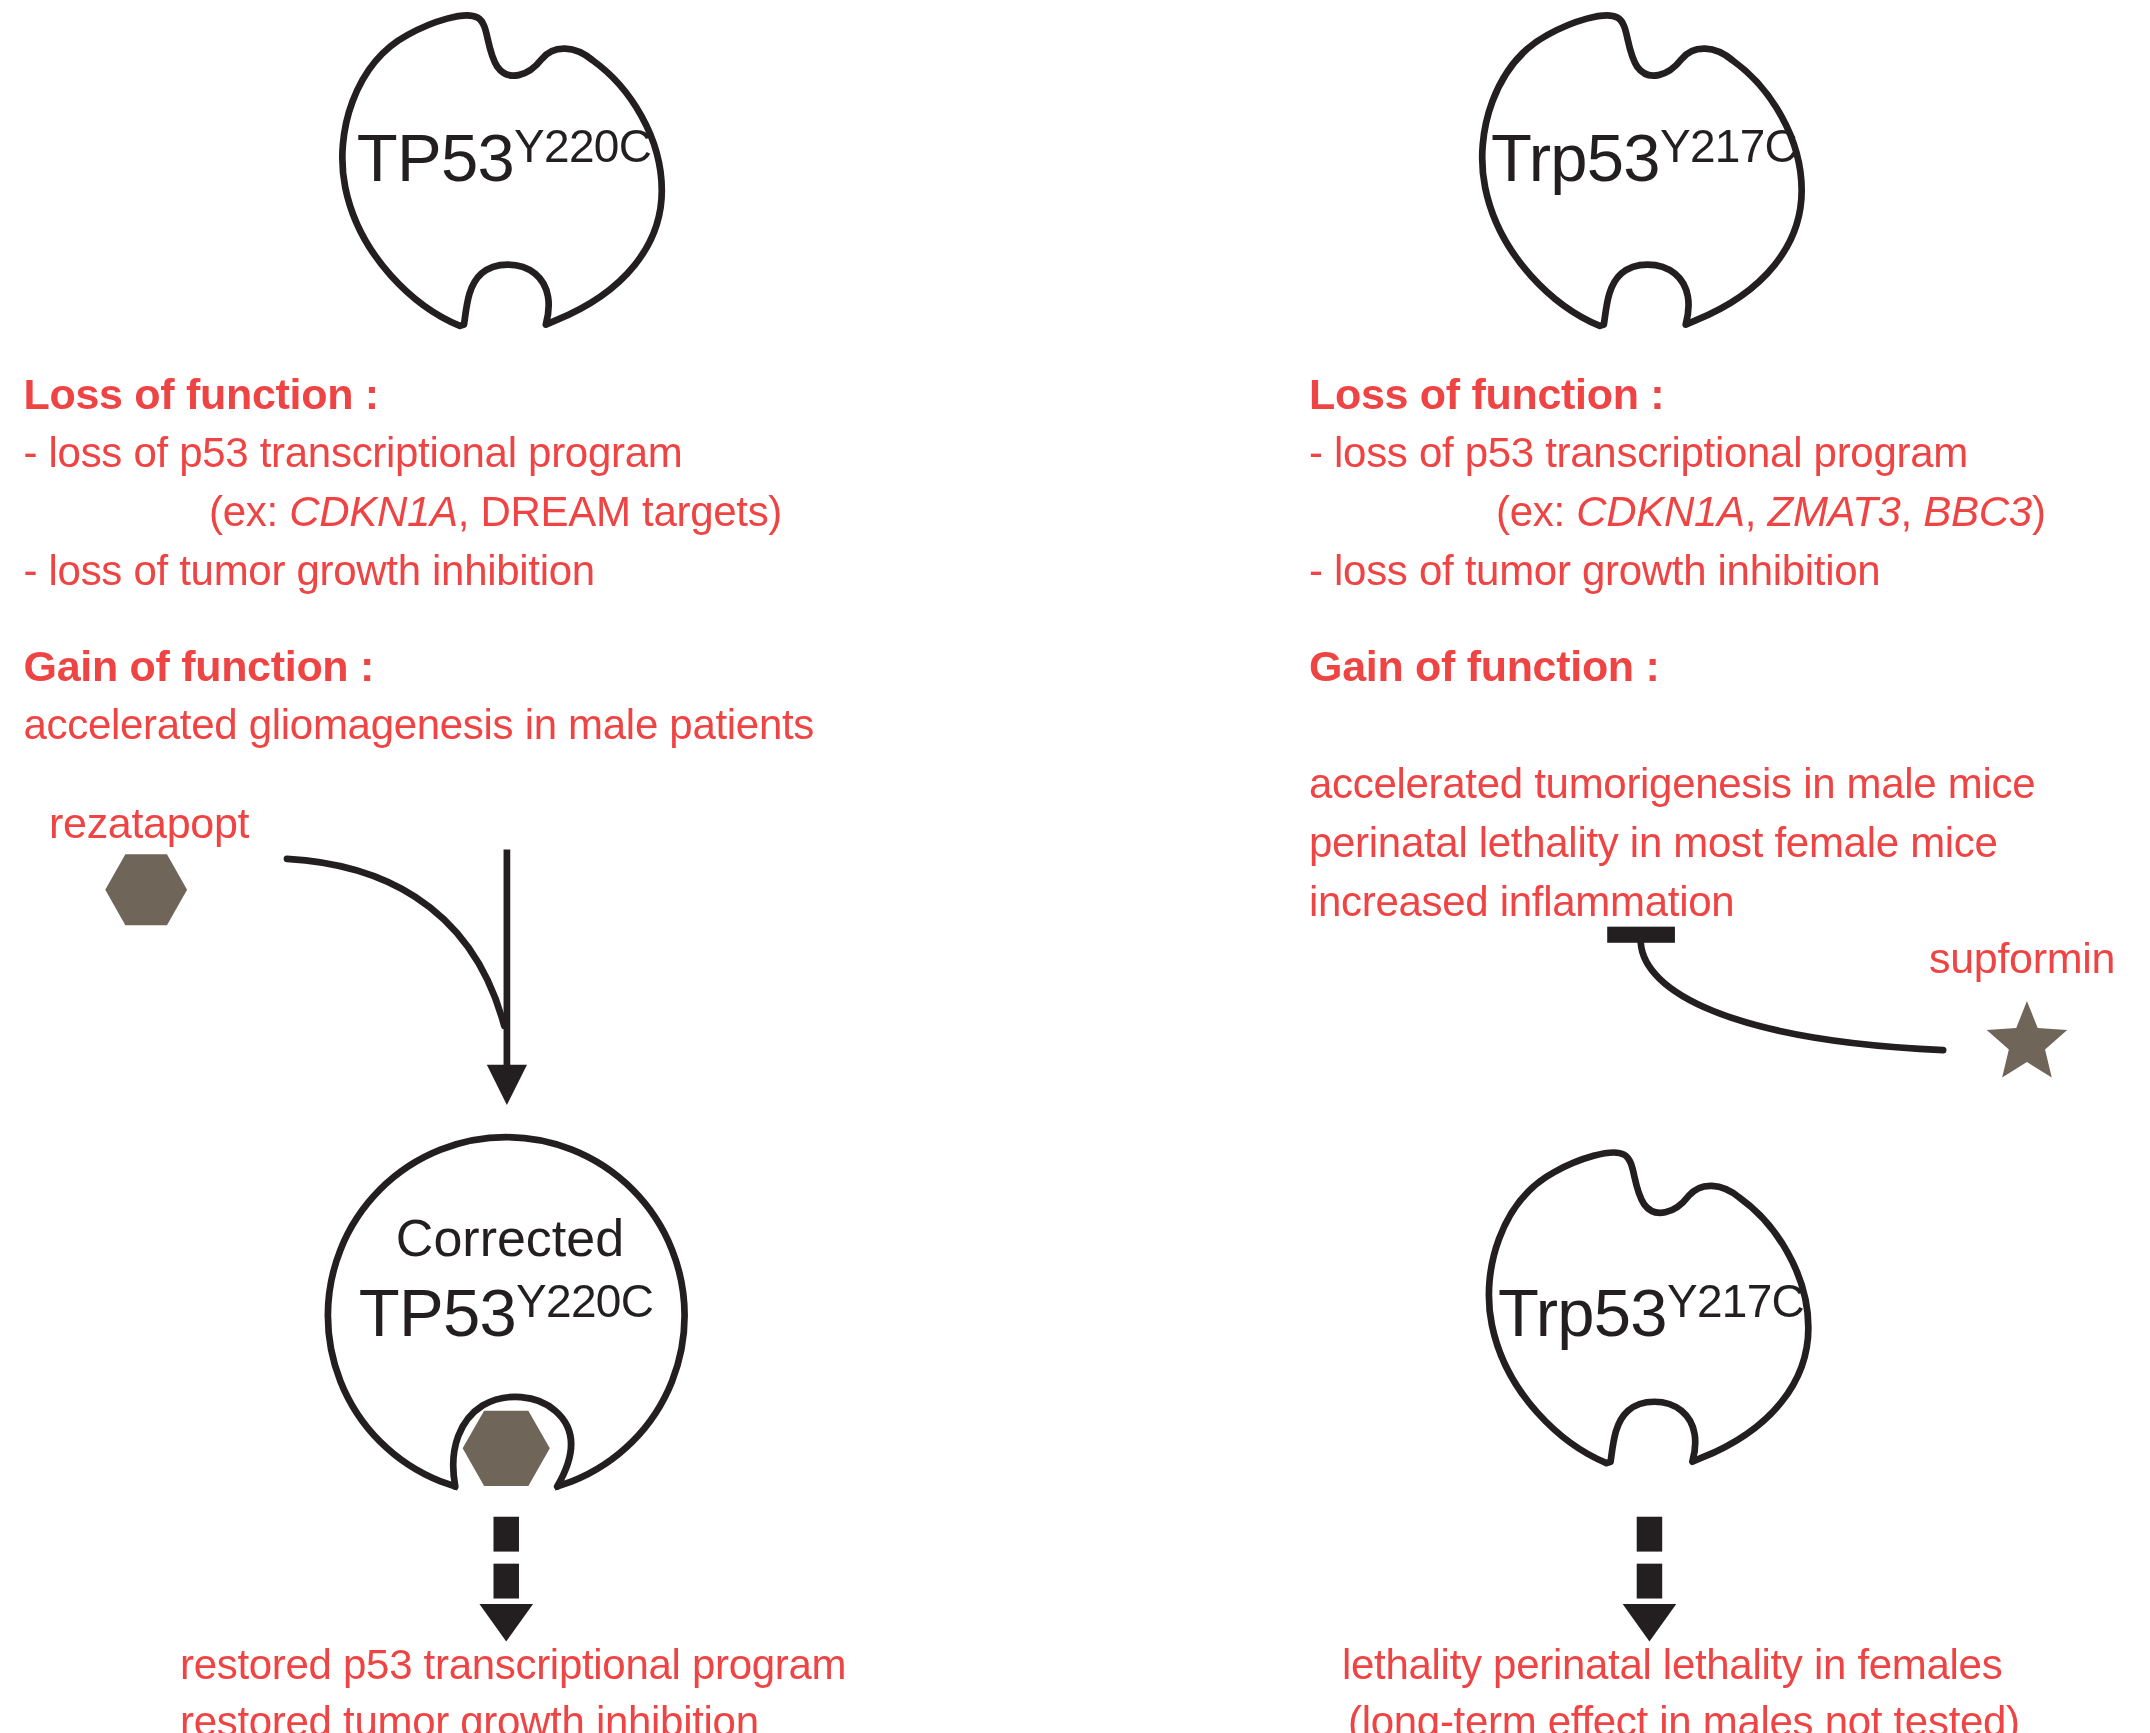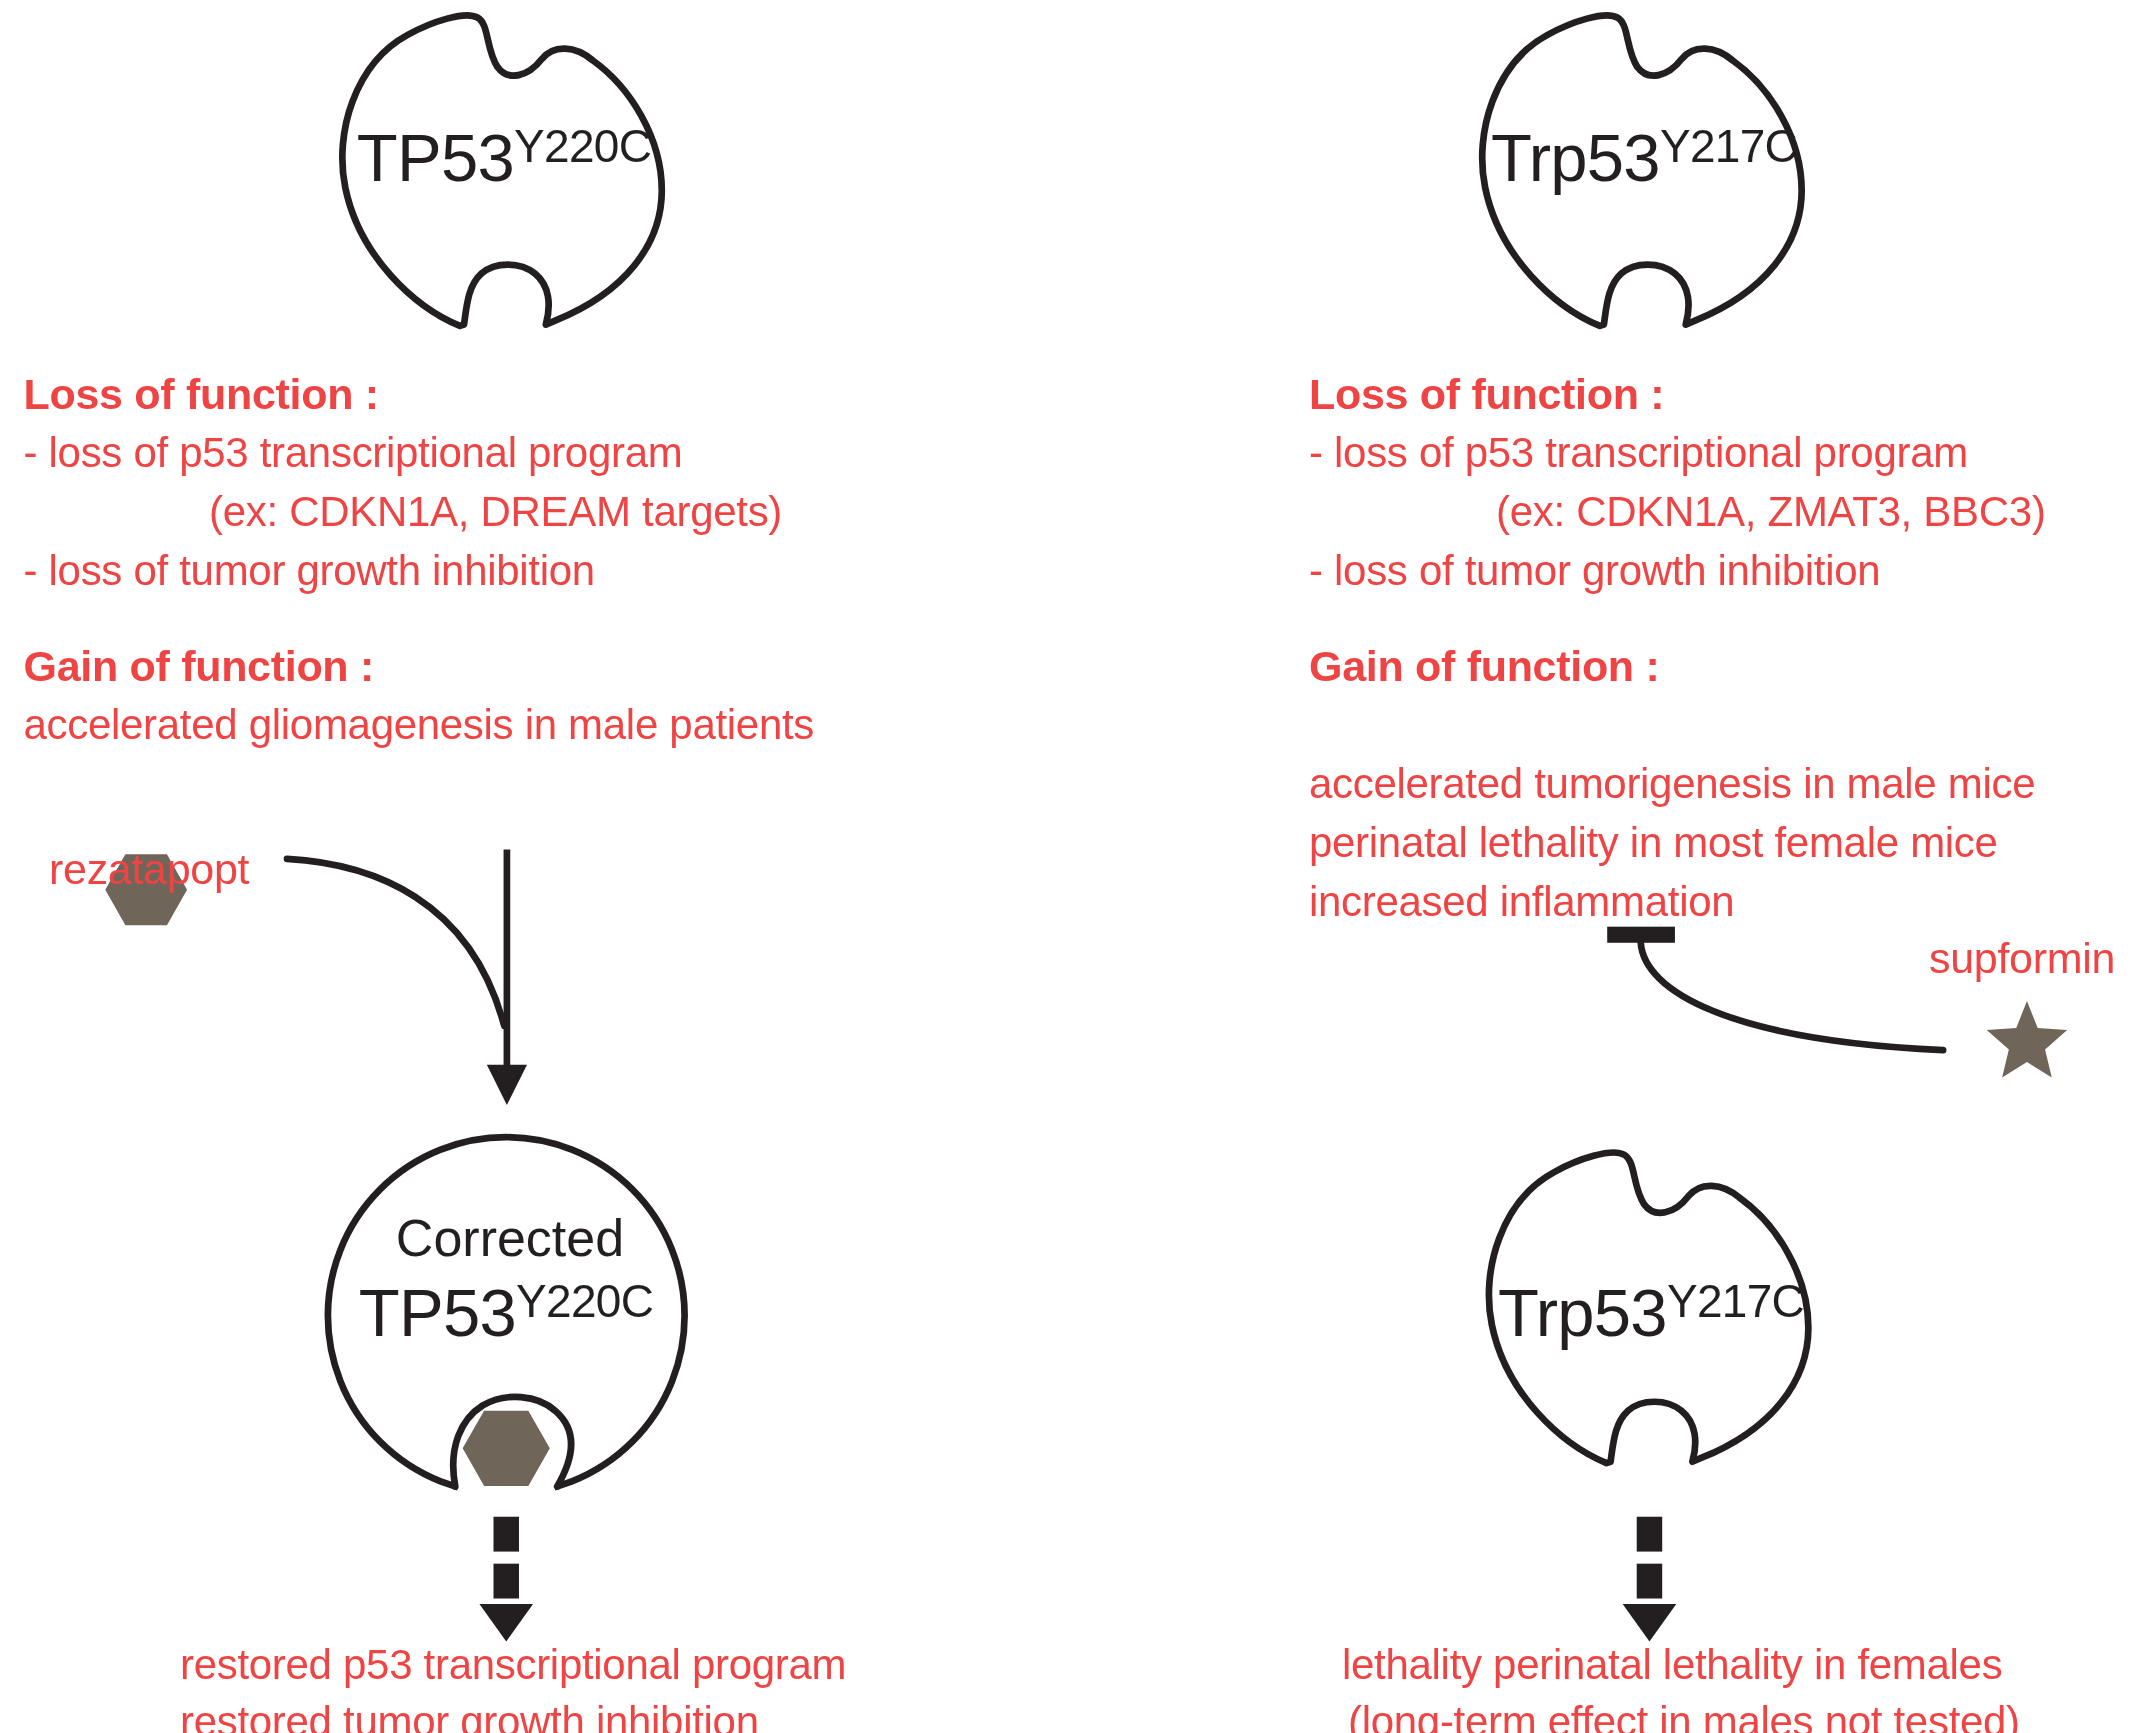--- a/index.html
+++ b/index.html
@@ -16,21 +16,21 @@
   svg.overlay{position:absolute;left:0;top:0;}
   .t{
     position:absolute;
     font-size:42px;
     line-height:1.0;
     color:#ef4444;
     letter-spacing:-0.3px;
     white-space:nowrap;
   }
   .heading{font-weight:700;font-size:43px;}
-  .it{}
+  .it{font-style:italic;}
   .protein-label{
     position:absolute;
     font-size:67px;
     letter-spacing:-0.7px;
     white-space:nowrap;
     transform:translateX(-50%);
   }
   .protein-label .sup{
     font-size:46px;
     position:relative;
@@ -143,21 +143,21 @@
   <div class="t heading" style="left:23.5px;top:373px">Loss of function :</div>
   <div class="t" style="left:23.5px;top:432px">- loss of p53 transcriptional program</div>
   <div class="t" style="left:209px;top:491px">
     <span>(ex: </span><span class="it">CDKN1A</span><span>, DREAM targets)</span>
   </div>
   <div class="t" style="left:23.5px;top:550px">- loss of tumor growth inhibition</div>
 
   <div class="t heading" style="left:23.5px;top:645px">Gain of function :</div>
   <div class="t" style="left:23.5px;top:704px">accelerated gliomagenesis in male patients</div>
 
-  <div class="t drug-label" style="left:49px;top:848px">rezatapopt</div>
+  <div class="t drug-label" style="left:49px;top:802px">rezatapopt</div>
 
   <div class="corrected-word" style="left:510px;top:1208px">Corrected</div>
   <div class="protein-label" style="left:506px;top:1274px">
     <span>TP53</span><span class="sup">Y220C</span>
   </div>
 
   <div class="t" style="left:180px;top:1644px">restored p53 transcriptional program</div>
   <div class="t" style="left:180px;top:1701px">restored tumor growth inhibition</div>
 
   <div class="protein-label" style="left:1644px;top:119px">

